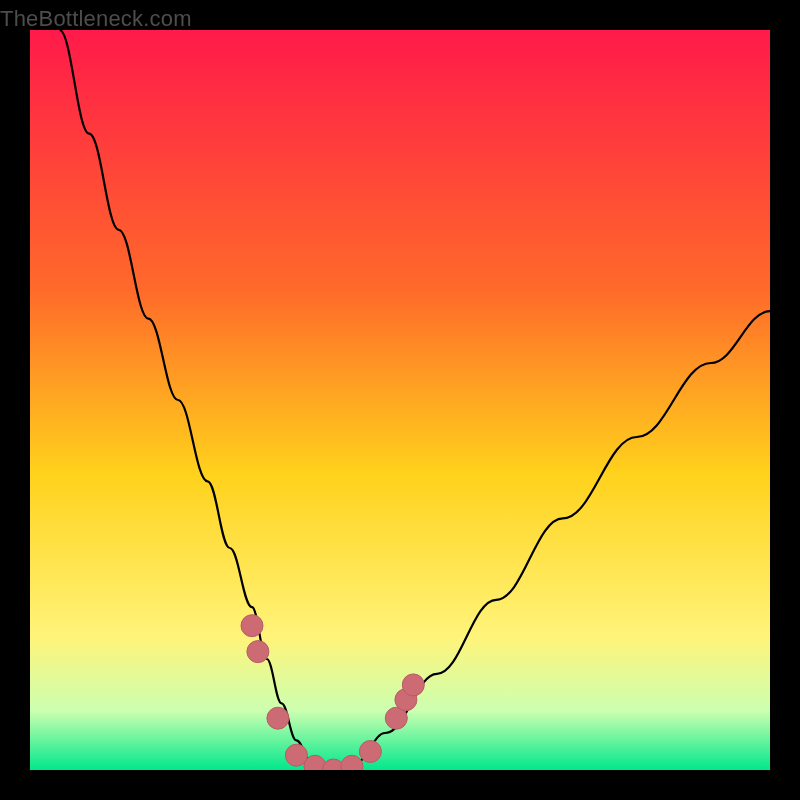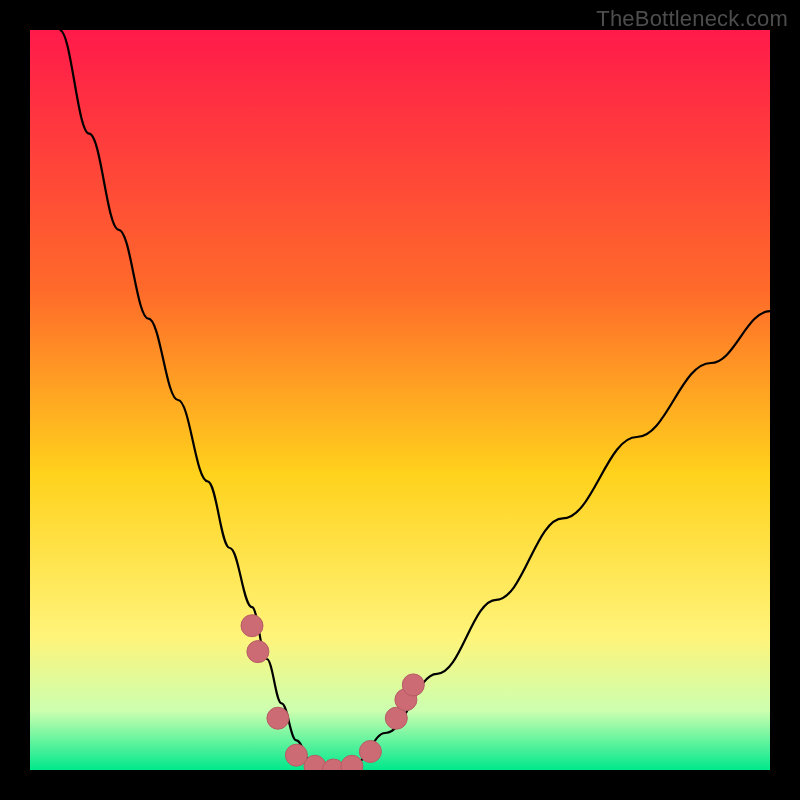--- a/index.html
+++ b/index.html
@@ -24,21 +24,20 @@
     left: 30px;
     top: 30px;
     width: 740px;
     height: 740px;
   }
   .watermark {
     position: absolute;
     top: 6px;
     left: 0;
     width: 100%;
-    text-align: right;
     padding-right: 12px;
     box-sizing: border-box;
     color: #4d4d4d;
     font-size: 22px;
     font-weight: 500;
     letter-spacing: 0.2px;
   }
   svg {
     display: block;
   }

